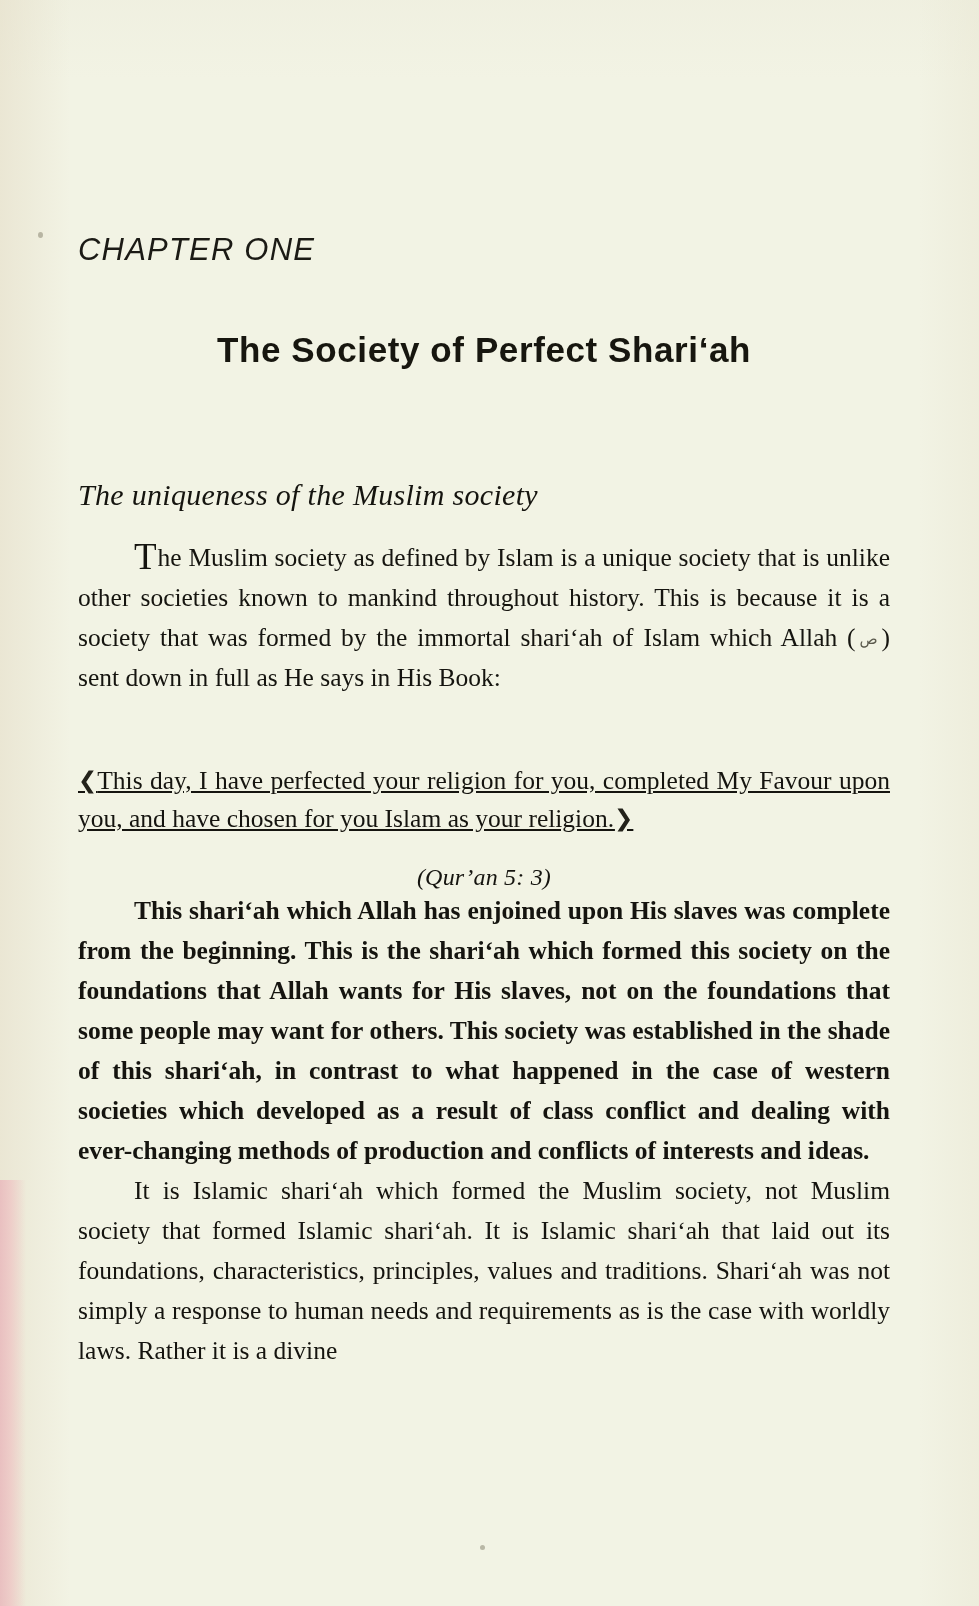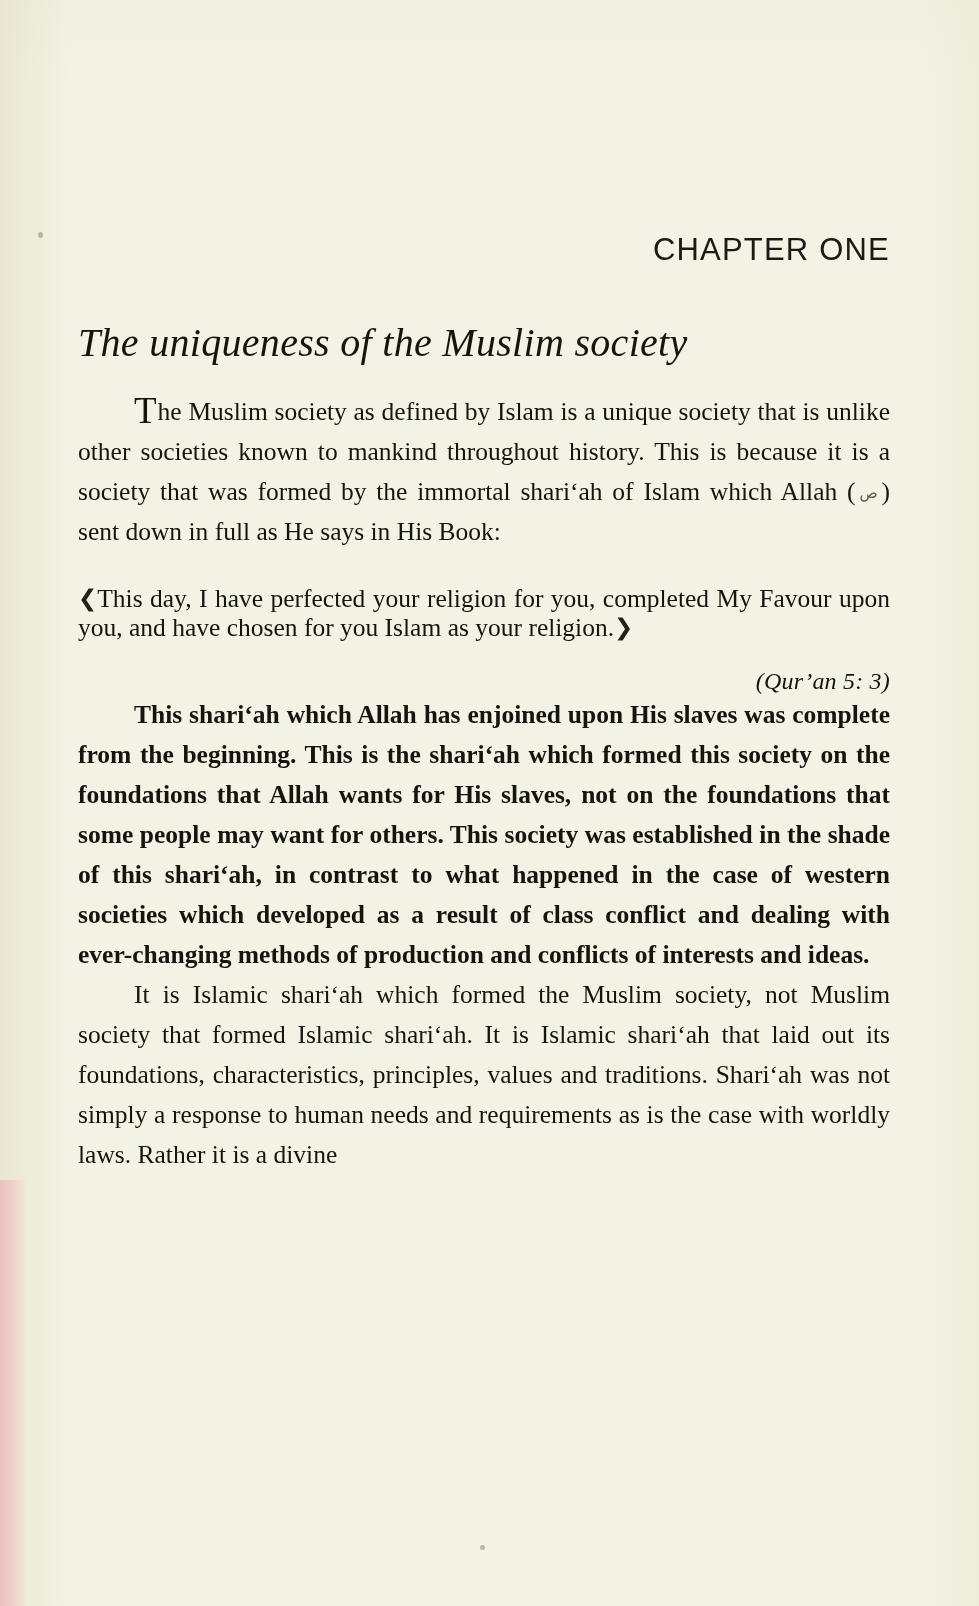--- a/index.html
+++ b/index.html
@@ -41,38 +41,39 @@
     opacity: 0.55;
   }
   .content {
     position: absolute;
     left: 78px;
     top: 0;
     width: 812px;
   }
   .chapter-label {
     margin-top: 232px;
-    text-align: right;
+    text-align: left;
     font-family: "Liberation Sans", sans-serif;
     font-size: 31px;
     letter-spacing: 1.2px;
     color: #1b1a15;
+    font-style: italic;
   }
   .chapter-title {
     margin-top: 62px;
     text-align: center;
     font-family: "Liberation Sans", sans-serif;
     font-size: 35px;
     letter-spacing: 0.6px;
     color: #17160f;
   }
   .section-heading {
-    margin-top: 51px;
+    margin-top: 108px;
     font-style: italic;
-    font-size: 40px;
+    font-size: 30px;
     letter-spacing: 0.3px;
   }
   p.body {
     margin: 0;
     font-size: 25.5px;
     line-height: 40px;
     text-align: justify;
     text-justify: inter-word;
   }
   p.first {
@@ -93,33 +94,34 @@
     position: relative;
     font-size: 15px;
     color: #3a382c;
     overflow: hidden;
     text-align: center;
     line-height: 22px;
     filter: blur(0.2px);
     opacity: 0.82;
   }
   .quran-quote {
-    margin-top: 32px;
+    margin-top: 64px;
     font-size: 25.5px;
-    line-height: 29px;
+    line-height: 38px;
     text-align: justify;
+    text-decoration: underline;
   }
   .ornament {
     font-size: 23px;
     vertical-align: 1px;
     color: #23221a;
   }
   .quote-ref {
     margin-top: 24px;
-    text-align: right;
+    text-align: center;
     font-style: italic;
     font-size: 24px;
     letter-spacing: 0.2px;
   }
   .para-indent {
     text-indent: 56px;
   }
   .spaced {
     margin-top: 18px;
     font-weight: bold;
@@ -137,20 +139,21 @@
 
 <div class="page">
   <div class="pink-edge"></div>
   <div class="speck" style="left:38px; top:232px; width:5px; height:6px;"></div>
   <div class="speck" style="left:480px; top:1545px; width:5px; height:5px;"></div>
 
   <div class="content">
 
     <div class="chapter-label">CHAPTER ONE</div>
 
+    <h1 class="chapter-title">The Society of Perfect Shari‘ah</h1>
 
     <div class="section-heading">The uniqueness of the Muslim society</div>
 
     <p class="body first"><span class="dropcap">T</span><span>he Muslim society as defined by Islam is a unique society that is unlike other societies known to mankind throughout history. This is because it is a society that was formed by the immortal shari‘ah of Islam which Allah (</span><span class="allah-glyph">ص</span><span>) sent down in full as He says in His Book:</span></p>
 
     <p class="quran-quote"><span class="ornament">❮</span><span>This day, I have perfected your religion for you, completed My Favour upon you, and have chosen for you Islam as your religion.</span><span class="ornament">❯</span></p>
 
     <div class="quote-ref">(Qur’an 5: 3)</div>
 
     <p class="body para-indent spaced p3">This shari‘ah which Allah has enjoined upon His slaves was complete from the beginning. This is the shari‘ah which formed this society on the foundations that Allah wants for His slaves, not on the foundations that some people may want for others. This society was established in the shade of this shari‘ah, in contrast to what happened in the case of western societies which developed as a result of class conflict and dealing with ever-changing methods of production and conflicts of interests and ideas.</p>

